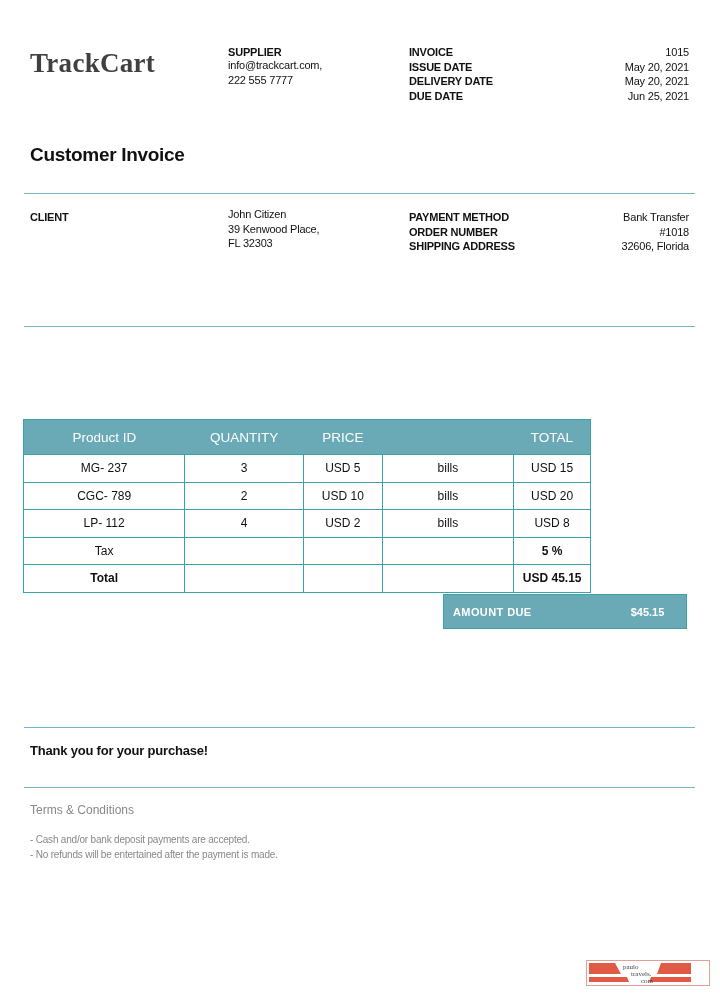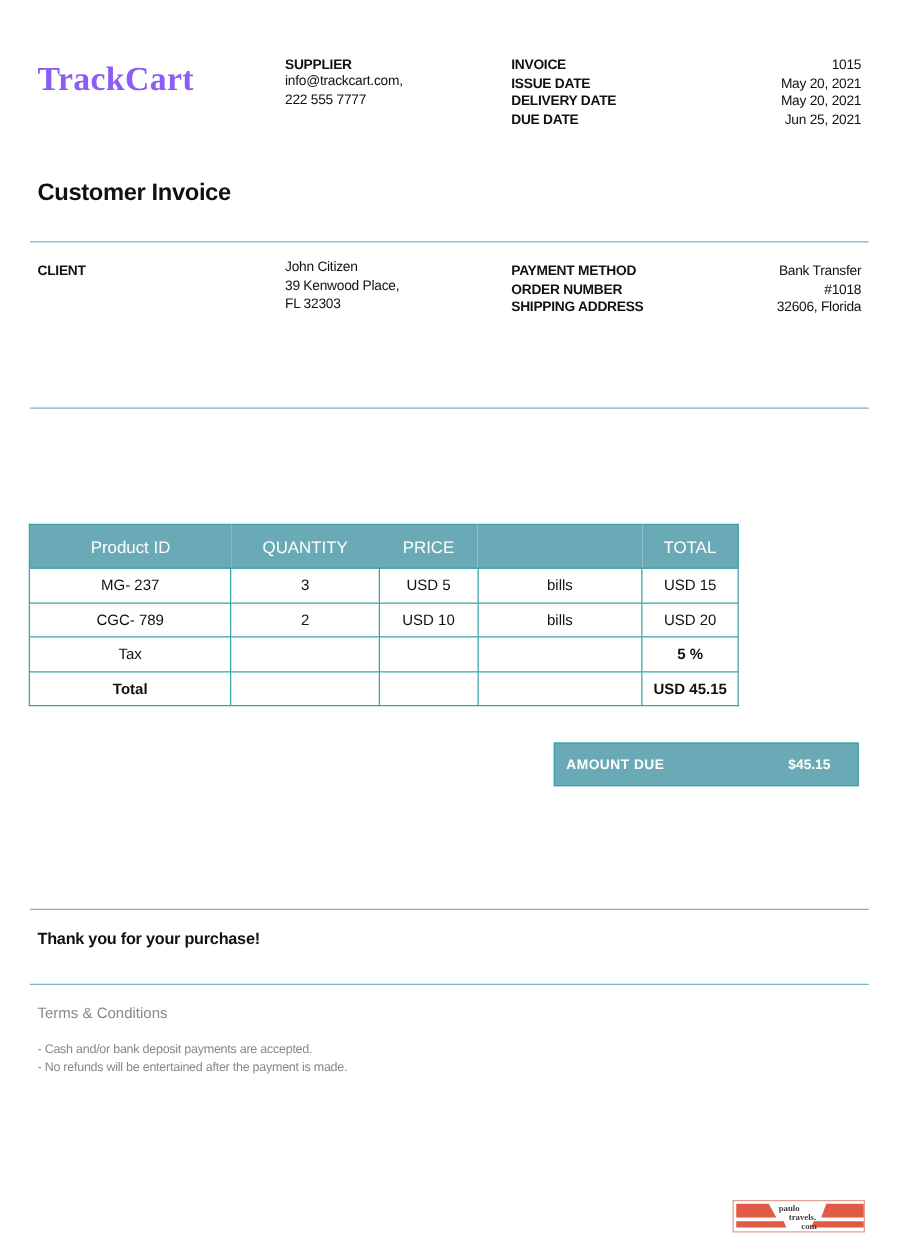--- a/index.html
+++ b/index.html
@@ -1,38 +1,38 @@
 <!DOCTYPE html>
 <html><head>
 <meta charset="utf-8">
 <style>
   html,body{margin:0;padding:0;background:#fff;}
   body{width:720px;height:1000px;position:relative;font-family:"Liberation Sans",sans-serif;color:#111;overflow:hidden;}
   .abs{position:absolute;}
-  .brand{left:30px;top:48px;font-family:"Liberation Serif",serif;font-weight:bold;font-size:27px;letter-spacing:0.3px;color:#8b5cf6;}
+  .brand{left:30px;top:48px;font-family:"Liberation Serif",serif;font-weight:bold;font-size:27px;letter-spacing:0.3px;color:#404040;}
   .lbl{font-weight:bold;font-size:11px;letter-spacing:-0.2px;color:#111;}
   .txt{font-size:11px;color:#111;line-height:14.5px;letter-spacing:-0.2px;}
   .kv{width:310px;}
   .kv .row{display:flex;justify-content:space-between;font-size:11px;line-height:14.5px;letter-spacing:-0.2px;gap:44px;}
   .kv .row .k{font-weight:bold;}
   .title2{left:30px;top:144px;font-size:19px;font-weight:bold;color:#111;letter-spacing:-0.3px;}
   .hr{left:24px;width:671px;height:0;border-top:1px solid #7ab3c6;}
   table.items{position:absolute;left:23px;top:419px;width:568px;border-collapse:collapse;font-size:12px;}
   table.items th{background:#6aa9b6;color:#fff;font-weight:normal;font-size:13.5px;height:34px;padding:0;border-top:1px solid #3aa3a6;}
   table.items td{border:1.5px solid #3aa3a6;height:26.5px;text-align:center;padding:0;color:#111;}
   table.items tr:first-child th:first-child{border-left:1px solid #3aa3a6;}
   table.items tr:first-child th:last-child{border-right:1px solid #3aa3a6;}
   .bold{font-weight:bold;}
   .due{position:absolute;left:443px;top:594px;width:244px;height:35px;background:#6aa9b6;border:1px solid #3aa3a6;box-sizing:border-box;color:#fff;font-weight:bold;font-size:11px;display:flex;align-items:center;}
   .due .l{padding-left:9px;width:156px;letter-spacing:0.4px;}
   .due .v{flex:1;text-align:center;}
   .thanks{left:30px;top:743px;font-size:13px;font-weight:bold;color:#111;letter-spacing:-0.2px;}
   .terms-h{left:30px;top:803px;font-size:12px;font-weight:normal;color:#888;letter-spacing:0;}
   .terms{left:30px;top:832px;font-size:10px;color:#888;line-height:15px;letter-spacing:-0.2px;}
-  .logo{left:586px;top:960px;width:106px;height:26px;border:1px solid #e2a096;box-sizing:border-box;background:#fff;font-weight:bold;}
+  .logo{left:586px;top:960px;width:124px;height:26px;border:1px solid #e2a096;box-sizing:border-box;background:#fff;}
 </style>
 </head>
 <body>
 
 <div class="abs brand">TrackCart</div>
 
 <div class="abs" style="left:228px;top:46px;">
   <div class="lbl">SUPPLIER</div>
   <div class="txt">info@trackcart.com,</div>
   <div class="txt">222 555 7777</div>
@@ -109,20 +109,27 @@
     <td>USD 15</td>
   </tr>
   <tr>
     <td>CGC- 789</td>
     <td>2</td>
     <td>USD 10</td>
     <td>bills</td>
     <td>USD 20</td>
   </tr>
   <tr>
+    <td>LP- 112</td>
+    <td>4</td>
+    <td>USD 2</td>
+    <td>bills</td>
+    <td>USD 8</td>
+  </tr>
+  <tr>
     <td>Tax</td>
     <td></td>
     <td></td>
     <td></td>
     <td class="bold">5 %</td>
   </tr>
   <tr>
     <td class="bold">Total</td>
     <td></td>
     <td></td>

